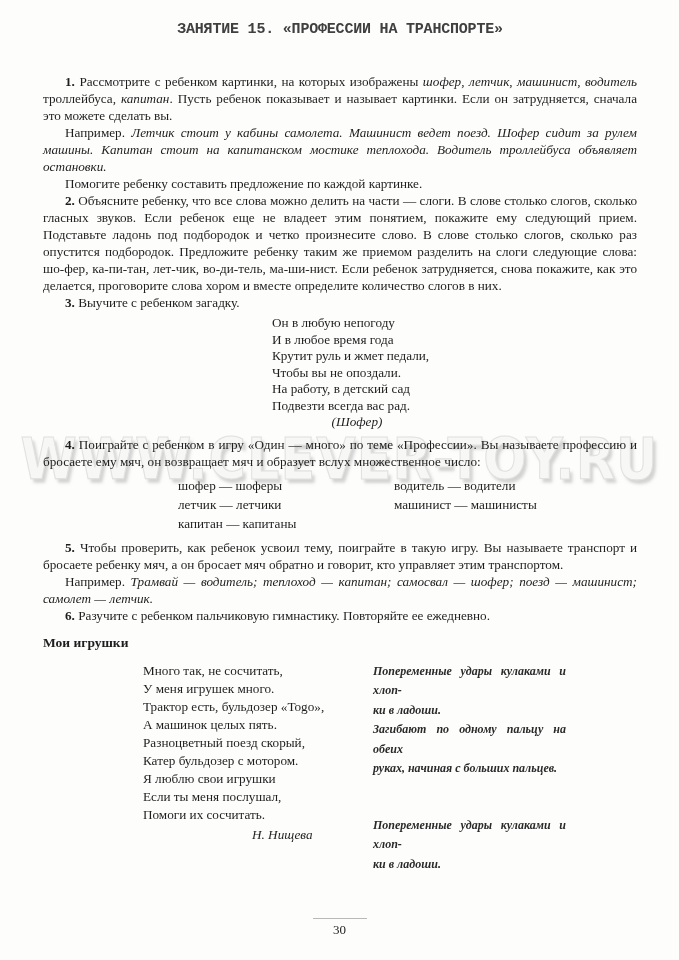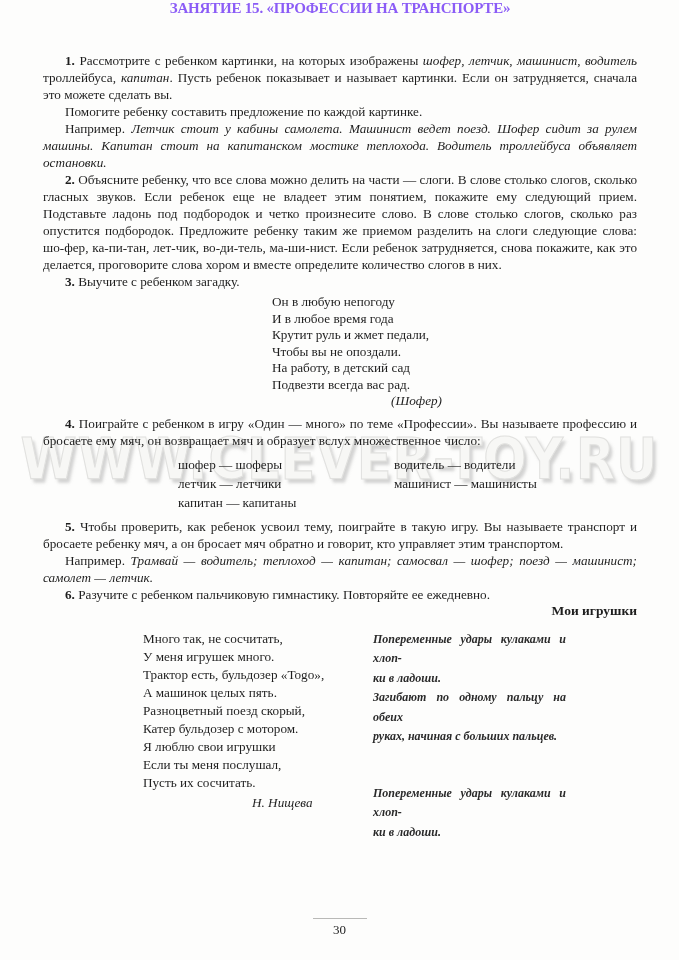--- a/index.html
+++ b/index.html
@@ -29,57 +29,59 @@
     -webkit-text-stroke:1px #e1e1df;
     text-shadow:3px 4px 3px rgba(145,145,145,0.40);
     transform:scaleY(1.1);
   }
   .content {
     position:relative;
     z-index:2;
     margin:0 42px 0 43px;
   }
   .title {
-    text-align:center;
-    font-family:Liberation Serif, serif;
+    padding-top:21px;
+    text-align:center;
+    font-family:Liberation Mono, monospace;
     font-weight:700;
     font-size:15px;
     letter-spacing:-0.2px;
-    color:#8b5cf6;
+    color:#404040;
   }
   p.body {
     margin:0;
     font-size:13.2px;
     line-height:17px;
     text-align:justify;
     text-indent:22px;
   }
   p.first { margin-top:35px; }
   .it { font-style:italic; }
   .bd { font-weight:700; }
   .riddle {
     margin:4px 0 5px 229px;
     width:170px;
     font-size:13.2px;
     line-height:16.5px;
   }
   .riddle-answer {
-    text-align:right;
+    text-align:center;
     font-style:italic;
   }
   .pairs {
     display:flex;
     margin:6px 0 6px 135px;
     font-size:13.2px;
     line-height:19px;
     gap:36px;
   }
   .pairs-col1 { width:180px; }
   .section-heading {
-    text-align:right;
+    margin-top:11px;
+    text-align:left;
     font-weight:700;
     font-size:13.5px;
   }
   .poem-wrap {
     display:flex;
     margin-top:11px;
   }
   .poem {
     margin-left:100px;
     width:215px;
@@ -124,22 +126,22 @@
 
 <div class="page">
 
   <div class="watermark">WWW.CLEVER-TOY.RU</div>
 
   <div class="content">
 
     <div class="title">ЗАНЯТИЕ 15. «ПРОФЕССИИ НА ТРАНСПОРТЕ»</div>
 
     <p class="body first"><span class="bd">1. </span><span>Рассмотрите с ребенком картинки, на которых изображены </span><span class="it">шофер</span><span>, </span><span class="it">летчик</span><span>, </span><span class="it">машинист</span><span>, </span><span class="it">водитель</span><span> троллейбуса, </span><span class="it">капитан</span><span>. Пусть ребенок показывает и называет картинки. Если он затрудняется, сначала это можете сделать вы.</span></p>
+    <p class="body"><span>Например. </span><span class="it">Летчик стоит у кабины самолета. Машинист ведет поезд. Шофер сидит за рулем машины. Капитан стоит на капитанском мостике теплохода. Водитель троллейбуса объявляет остановки.</span></p>
     <p class="body"><span>Помогите ребенку составить предложение по каждой картинке.</span></p>
-    <p class="body"><span>Например. </span><span class="it">Летчик стоит у кабины самолета. Машинист ведет поезд. Шофер сидит за рулем машины. Капитан стоит на капитанском мостике теплохода. Водитель троллейбуса объявляет остановки.</span></p>
     <p class="body"><span class="bd">2. </span><span>Объясните ребенку, что все слова можно делить на части — слоги. В слове столько слогов, сколько гласных звуков. Если ребенок еще не владеет этим понятием, покажите ему следующий прием. Подставьте ладонь под подбородок и четко произнесите слово. В слове столько слогов, сколько раз опустится подбородок. Предложите ребенку таким же приемом разделить на слоги следующие слова: шо-фер, ка-пи-тан, лет-чик, во-ди-тель, ма-ши-нист. Если ребенок затрудняется, снова покажите, как это делается, проговорите слова хором и вместе определите количество слогов в них.</span></p>
     <p class="body"><span class="bd">3. </span><span>Выучите с ребенком загадку.</span></p>
 
     <div class="riddle">
       <div>Он в любую непогоду</div>
       <div>И в любое время года</div>
       <div>Крутит руль и жмет педали,</div>
       <div>Чтобы вы не опоздали.</div>
       <div>На работу, в детский сад</div>
       <div>Подвезти всегда вас рад.</div>
@@ -169,21 +171,21 @@
     <div class="poem-wrap">
       <div class="poem">
         <div>Много так, не сосчитать,</div>
         <div>У меня игрушек много.</div>
         <div>Трактор есть, бульдозер «Togo»,</div>
         <div>А машинок целых пять.</div>
         <div>Разноцветный поезд скорый,</div>
         <div>Катер бульдозер с мотором.</div>
         <div>Я люблю свои игрушки</div>
         <div>Если ты меня послушал,</div>
-        <div>Пусть их сосчитать.</div>
+        <div>Помоги их сосчитать.</div>
         <div class="poem-author">Н. Нищева</div>
       </div>
       <div class="instr">
         <div class="instr-block">
           <div class="instr-line j">Попеременные удары кулаками и хлоп-</div>
           <div class="instr-line">ки в ладоши.</div>
         </div>
         <div class="instr-block">
           <div class="instr-line j">Загибают по одному пальцу на обеих</div>
           <div class="instr-line">руках, начиная с больших пальцев.</div>

